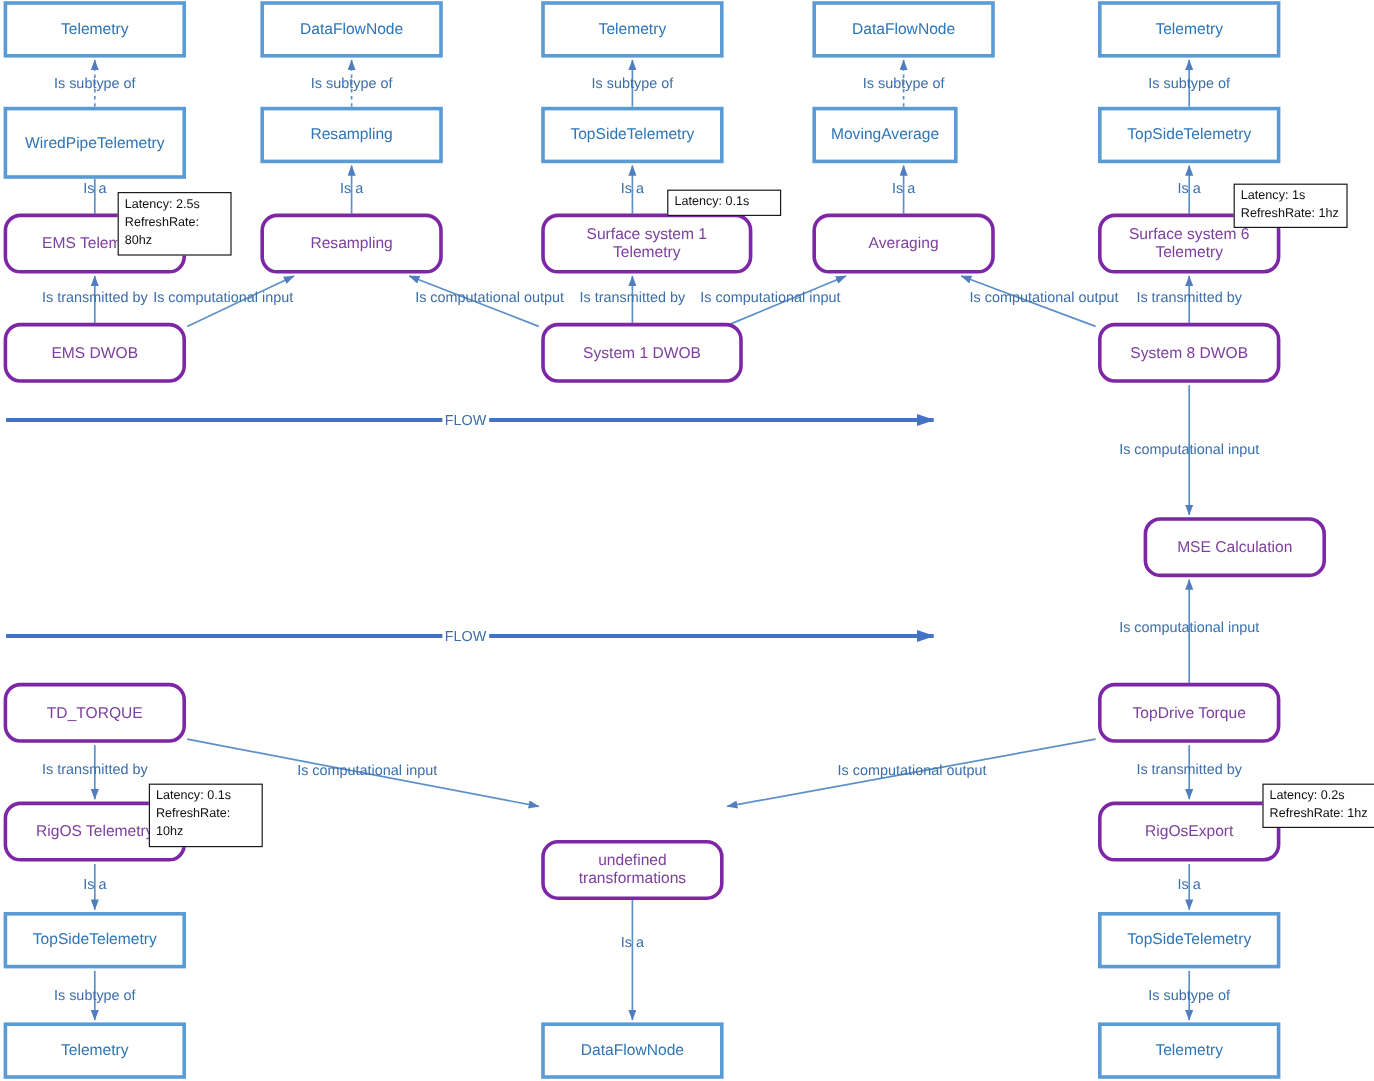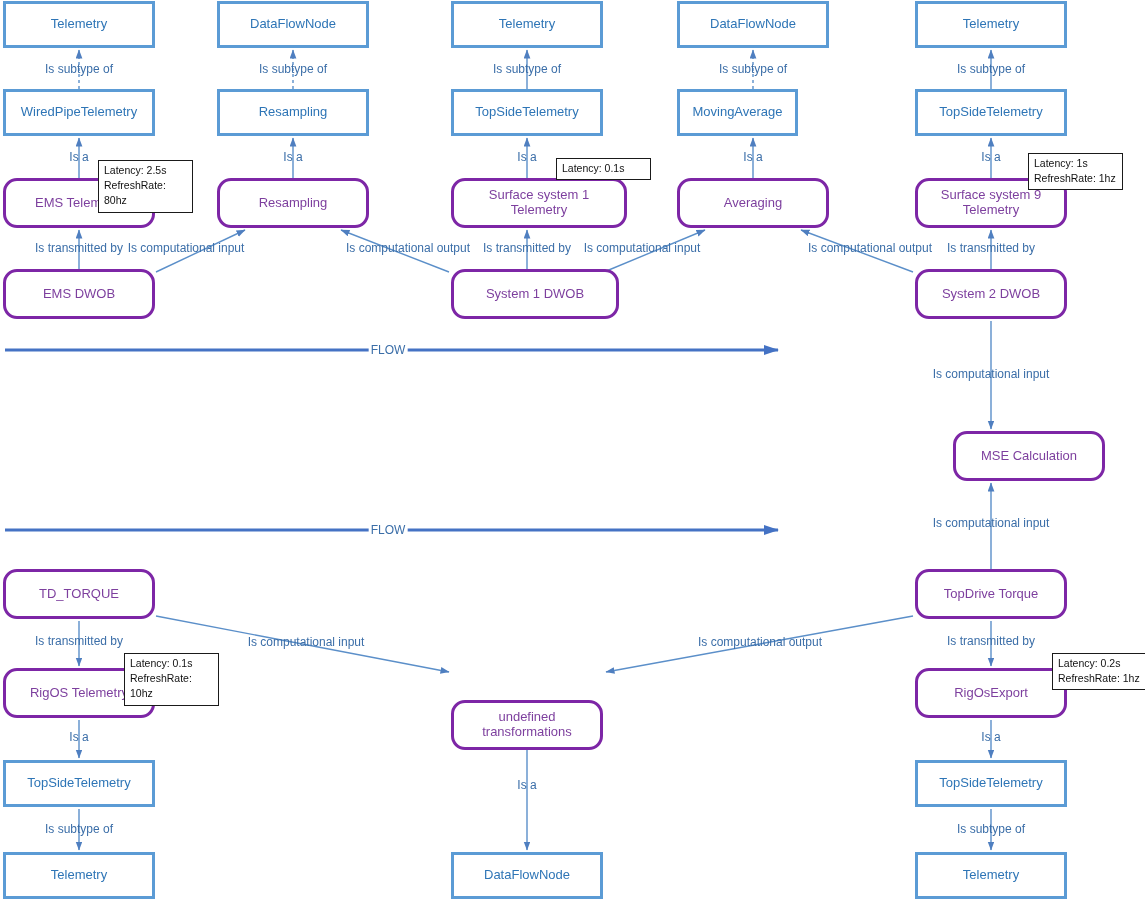--- a/index.html
+++ b/index.html
@@ -146,21 +146,21 @@
       </div>
       <div class="node type-box" style="left: 451px; top: 1px; width: 152px; height: 47px;">
         <span class="node-label">Telemetry</span>
       </div>
       <div class="node type-box" style="left: 677px; top: 1px; width: 152px; height: 47px;">
         <span class="node-label">DataFlowNode</span>
       </div>
       <div class="node type-box" style="left: 915px; top: 1px; width: 152px; height: 47px;">
         <span class="node-label">Telemetry</span>
       </div>
-      <div class="node type-box" style="left: 3px; top: 89px; width: 152px; height: 47px;">
+      <div class="node type-box" style="left: 3px; top: 89px; width: 152px; height: 60px;">
         <span class="node-label">WiredPipeTelemetry</span>
       </div>
       <div class="node type-box" style="left: 217px; top: 89px; width: 152px; height: 47px;">
         <span class="node-label">Resampling</span>
       </div>
       <div class="node type-box" style="left: 451px; top: 89px; width: 152px; height: 47px;">
         <span class="node-label">TopSideTelemetry</span>
       </div>
       <div class="node type-box" style="left: 677px; top: 89px; width: 121px; height: 47px;">
         <span class="node-label">MovingAverage</span>
@@ -175,31 +175,31 @@
         <span class="node-label">Resampling</span>
       </div>
       <div class="node type-rounded" style="left: 451px; top: 178px; width: 176px; height: 50px;">
         <span class="node-label">Surface system 1
 Telemetry</span>
       </div>
       <div class="node type-rounded" style="left: 677px; top: 178px; width: 152px; height: 50px;">
         <span class="node-label">Averaging</span>
       </div>
       <div class="node type-rounded" style="left: 915px; top: 178px; width: 152px; height: 50px;">
-        <span class="node-label">Surface system 9
+        <span class="node-label">Surface system 6
 Telemetry</span>
       </div>
       <div class="node type-rounded" style="left: 3px; top: 269px; width: 152px; height: 50px;">
         <span class="node-label">EMS DWOB</span>
       </div>
       <div class="node type-rounded" style="left: 451px; top: 269px; width: 168px; height: 50px;">
         <span class="node-label">System 1 DWOB</span>
       </div>
       <div class="node type-rounded" style="left: 915px; top: 269px; width: 152px; height: 50px;">
-        <span class="node-label">System 2 DWOB</span>
+        <span class="node-label">System 8 DWOB</span>
       </div>
       <div class="node type-rounded" style="left: 953px; top: 431px; width: 152px; height: 50px;">
         <span class="node-label">MSE Calculation</span>
       </div>
       <div class="node type-rounded" style="left: 3px; top: 569px; width: 152px; height: 50px;">
         <span class="node-label">TD_TORQUE</span>
       </div>
       <div class="node type-rounded" style="left: 915px; top: 569px; width: 152px; height: 50px;">
         <span class="node-label">TopDrive Torque</span>
       </div>

